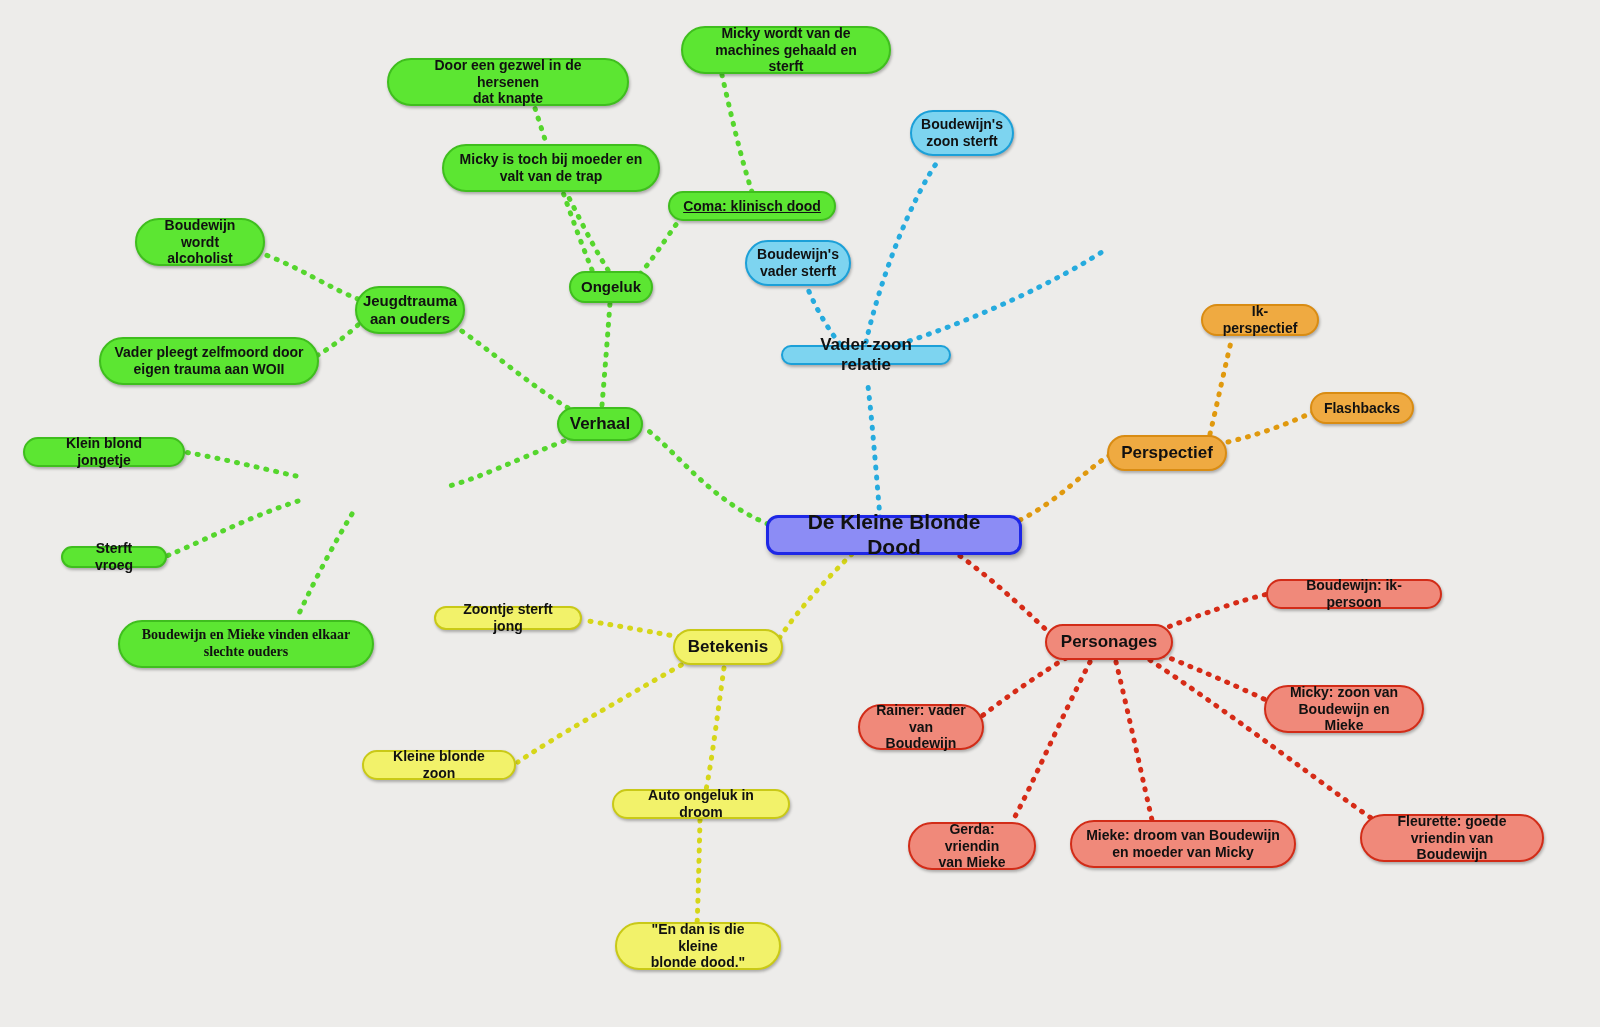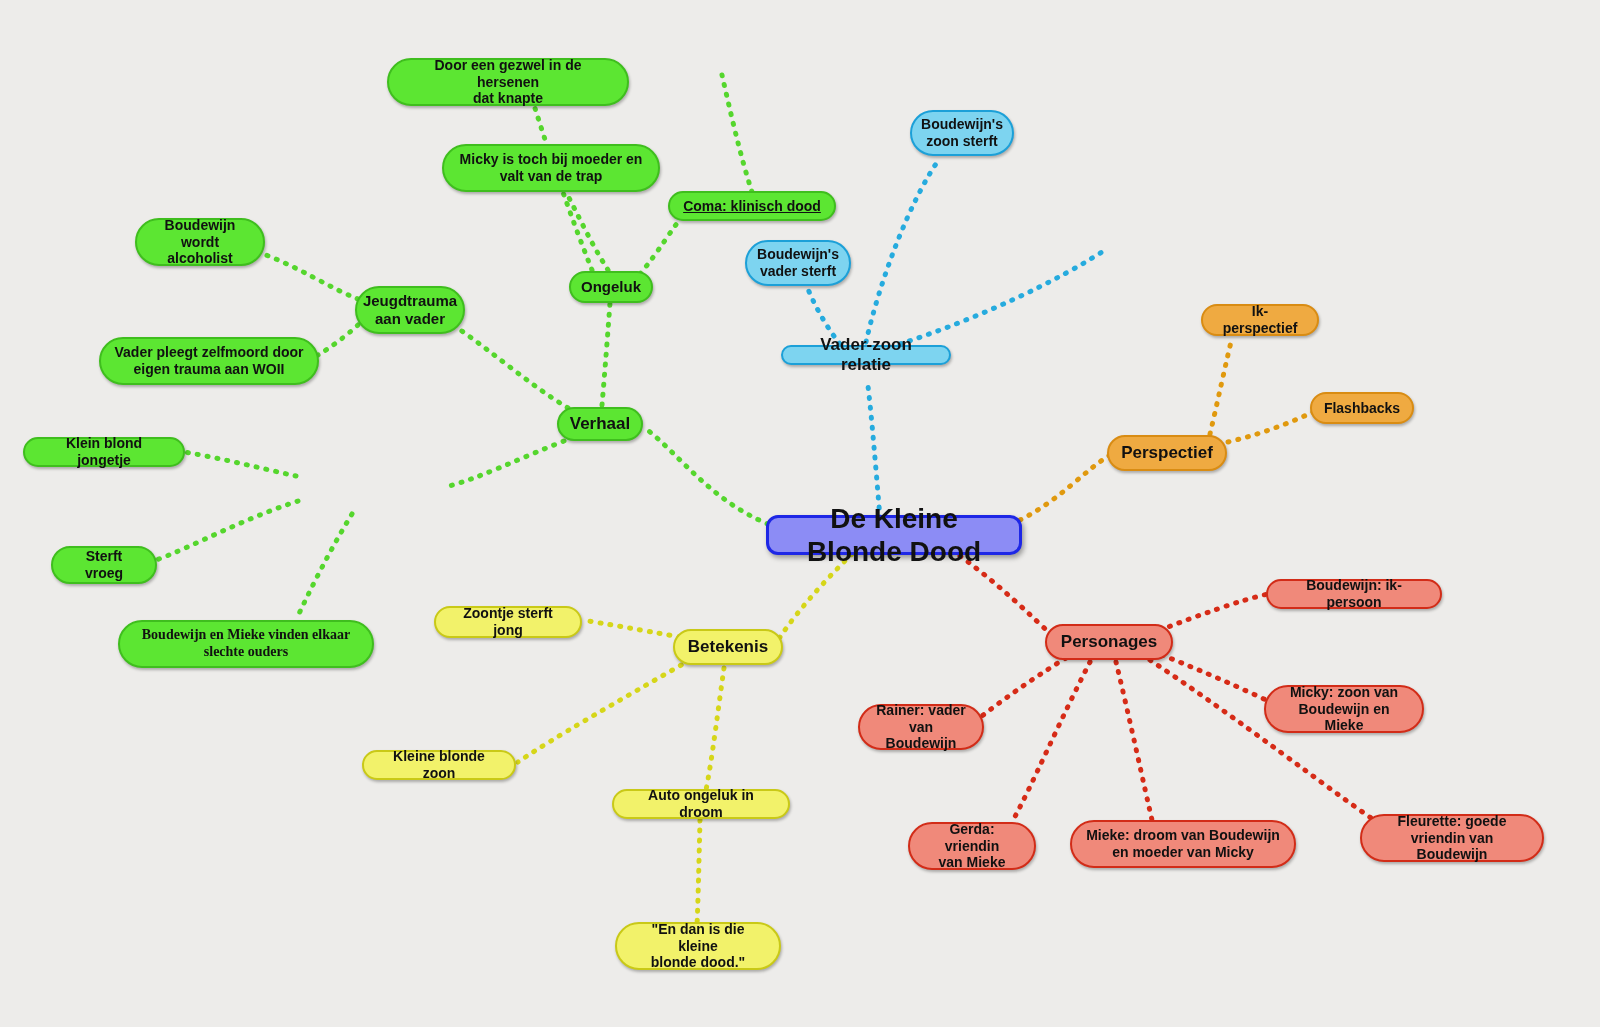--- a/index.html
+++ b/index.html
@@ -43,21 +43,21 @@
   .node.green  { background: #5CE632; border-color: #3FBE1E; }
   .node.cyan   { background: #7DD4F0; border-color: #1CA0D8; }
   .node.orange { background: #EFAA41; border-color: #D98C13; }
   .node.yellow { background: #F2F26A; border-color: #C9C917; }
   .node.red    { background: #F0897A; border-color: #D22C18; }
   .node.center {
     background: #8C8CF5;
     border-color: #1E27E6;
     border-width: 3px;
     border-radius: 12px;
-    font-size: 28px;
+    font-size: 21px;
     box-shadow: 2px 3px 5px rgba(0,0,0,0.35);
   }
   .s-root   { font-size: 17px; }
   .s-main   { font-size: 15px; }
   .s-leaf   { font-size: 14px; }
 </style>
 </head>
 <body>
 
 <div id="canvas">
@@ -151,42 +151,46 @@
 
   <div class="node green s-leaf" style="left:442px; top:144px; width:218px; height:48px;">
     <span>Micky is toch bij moeder en
 valt van de trap</span>
   </div>
 
   <div class="node green s-leaf" style="left:668px; top:191px; width:168px; height:30px;text-decoration:underline;">
     <span>Coma: klinisch dood</span>
   </div>
 
+  <div class="node green s-leaf" style="left:681px; top:26px; width:210px; height:48px;">
+    <span>Micky wordt van de
+machines gehaald en sterft</span>
+  </div>
 
   <div class="node green s-main" style="left:355px; top:286px; width:110px; height:48px;">
     <span>Jeugdtrauma
-aan vader</span>
+aan ouders</span>
   </div>
 
   <div class="node green s-leaf" style="left:135px; top:218px; width:130px; height:48px;">
     <span>Boudewijn
 wordt alcoholist</span>
   </div>
 
   <div class="node green s-leaf" style="left:99px; top:337px; width:220px; height:48px;">
     <span>Vader pleegt zelfmoord door
 eigen trauma aan WOII</span>
   </div>
 
 
   <div class="node green s-leaf" style="left:23px; top:437px; width:162px; height:30px;">
     <span>Klein blond jongetje</span>
   </div>
 
-  <div class="node green s-leaf" style="left:51px; top:546px; width:106px; height:38px;">
+  <div class="node green s-leaf" style="left:61px; top:546px; width:106px; height:22px;">
     <span>Sterft vroeg</span>
   </div>
 
   <div class="node green s-leaf" style="left:118px; top:620px; width:256px; height:48px;font-family:Liberation Serif, serif;">
     <span>Boudewijn en Mieke vinden elkaar
 slechte ouders</span>
   </div>
 
   <div class="node cyan s-root" style="left:781px; top:345px; width:170px; height:20px;">
     <span>Vader-zoon relatie</span>
@@ -212,21 +216,21 @@
   </div>
 
   <div class="node orange s-leaf" style="left:1310px; top:392px; width:104px; height:32px;">
     <span>Flashbacks</span>
   </div>
 
   <div class="node yellow s-root" style="left:673px; top:629px; width:110px; height:36px;">
     <span>Betekenis</span>
   </div>
 
-  <div class="node yellow s-leaf" style="left:434px; top:606px; width:148px; height:32px;">
+  <div class="node yellow s-leaf" style="left:434px; top:606px; width:148px; height:24px;">
     <span>Zoontje sterft jong</span>
   </div>
 
   <div class="node yellow s-leaf" style="left:362px; top:750px; width:154px; height:30px;">
     <span>Kleine blonde zoon</span>
   </div>
 
   <div class="node yellow s-leaf" style="left:612px; top:789px; width:178px; height:30px;">
     <span>Auto ongeluk in droom</span>
   </div>

